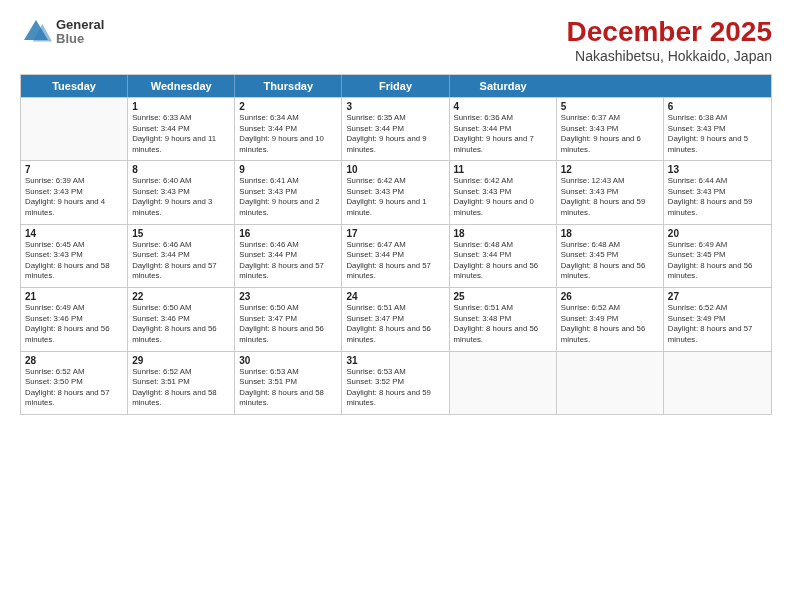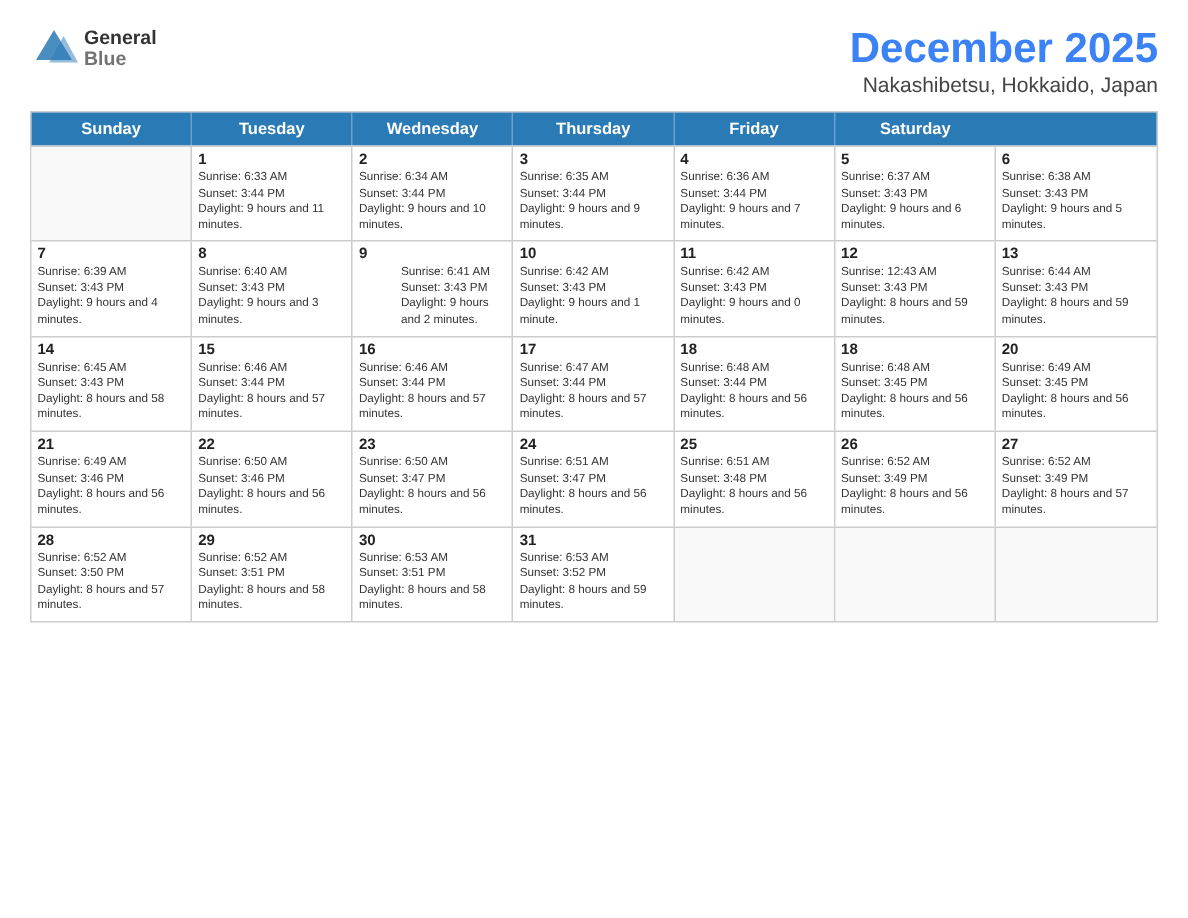--- a/index.html
+++ b/index.html
@@ -40,21 +40,21 @@
     .logo-icon {
       width: 32px;
       height: 32px;
     }
     .title-block {
       text-align: right;
     }
     .title-block h1 {
       font-size: 28px;
       font-weight: bold;
-      color: #3b82f6;
+      color: #b91c1c;
     }
     .title-block h2 {
       font-size: 14px;
       font-weight: normal;
       color: #444;
     }
     .calendar {
       flex: 1;
       display: flex;
       flex-direction: column;
@@ -125,21 +125,20 @@
       </div>
     </div>
     <div class="title-block">
       <h1>December 2025</h1>
       <h2>Nakashibetsu, Hokkaido, Japan</h2>
     </div>
   </div>
 
   <div class="calendar">
     <div class="cal-header">
-    <div class="cal-header-cell">Sunday</div>
         <div class="cal-header-cell">Tuesday</div>
         <div class="cal-header-cell">Wednesday</div>
         <div class="cal-header-cell">Thursday</div>
         <div class="cal-header-cell">Friday</div>
         <div class="cal-header-cell">Saturday</div>
       </div>
     <div class="cal-body">
     <div class="cal-row">
           <div class="cal-cell empty"></div>
           <div class="cal-cell">
@@ -187,21 +186,21 @@
 Daylight: 9 hours and 4 minutes.</div>
           </div>
           <div class="cal-cell">
             <div class="day-num">8</div>
             <div class="cell-info" style="white-space: pre-line;">Sunrise: 6:40 AM
 Sunset: 3:43 PM
 Daylight: 9 hours and 3 minutes.</div>
           </div>
           <div class="cal-cell">
             <div class="day-num">9</div>
-            <div class="cell-info" style="white-space: pre-line; margin-left: 28px;">Sunrise: 6:41 AM
+            <div class="cell-info" style="white-space: pre-line;">Sunrise: 6:41 AM
 Sunset: 3:43 PM
 Daylight: 9 hours and 2 minutes.</div>
           </div>
           <div class="cal-cell">
             <div class="day-num">10</div>
             <div class="cell-info" style="white-space: pre-line;">Sunrise: 6:42 AM
 Sunset: 3:43 PM
 Daylight: 9 hours and 1 minute.</div>
           </div>
           <div class="cal-cell">

